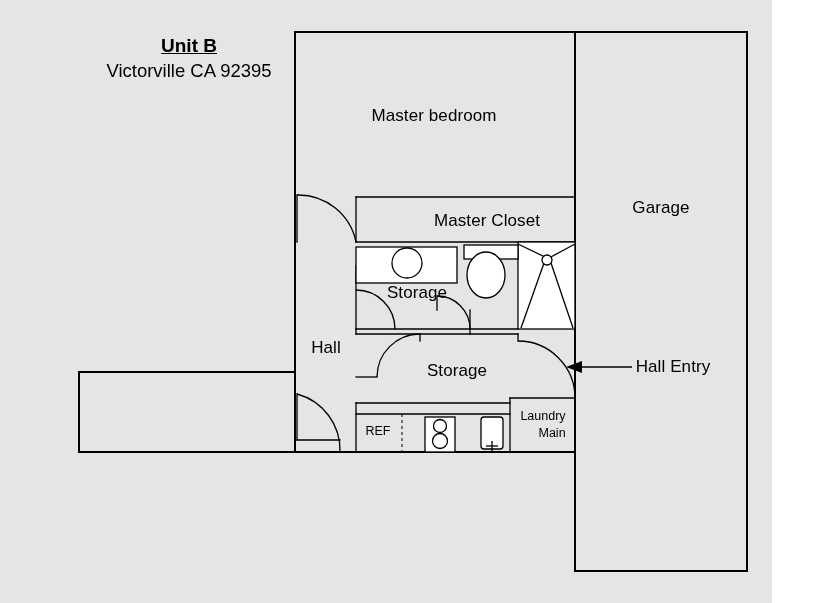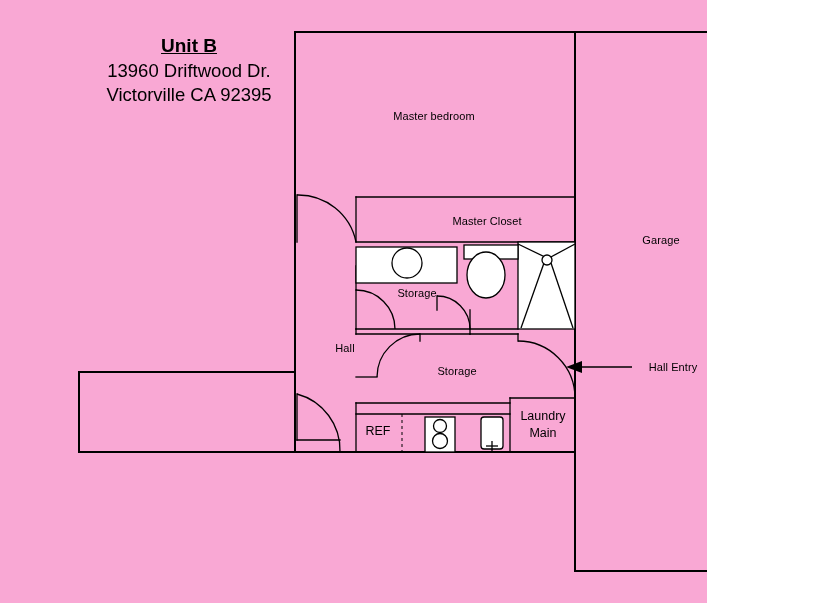--- a/index.html
+++ b/index.html
@@ -2,23 +2,23 @@
 <html><head>
 <meta charset="utf-8">
 <style>
   html, body {
     margin: 0;
     padding: 0;
     background: #ffffff;
   }
   #page {
     position: relative;
-    width: 707px;
+    width: 772px;
     height: 603px;
-    background: #f9a8d4;
+    background: #e5e5e5;
     font-family: "Liberation Sans", sans-serif;
     overflow: hidden;
   }
   #plan-svg {
     position: absolute;
     left: 0;
     top: 0;
     width: 820px;
     height: 603px;
   }
@@ -59,33 +59,33 @@
     stroke: #000000;
     stroke-width: 1.6;
     fill: none;
   }
   .arrow-head {
     fill: #000000;
     stroke: none;
   }
   .room-label {
     position: absolute;
-    font-size: 11px;
+    font-size: 17px;
     color: #000000;
     white-space: nowrap;
     transform: translate(-50%, -50%);
     letter-spacing: 0.1px;
   }
   .small-label {
     position: absolute;
     font-size: 12.5px;
     color: #000000;
     white-space: nowrap;
     transform: translate(-50%, -50%);
-    text-align: center;
+    text-align: right;
     line-height: 1.35;
   }
   #title-block {
     position: absolute;
     left: 86px;
     top: 33px;
     width: 206px;
     text-align: center;
   }
   #title-block .unit-name {
@@ -235,29 +235,28 @@
 
     <g>
       <path class="arrow-line" d="M 632 367 L 578 367"></path>
       <polygon class="arrow-head" points="566,367 582,361 582,373"></polygon>
     </g>
 
   </svg>
 
   <div id="title-block">
     <div class="unit-name">Unit B</div>
-    <div class="addr">13960 Driftwood Dr.</div>
     <div class="addr">Victorville CA 92395</div>
   </div>
 
   <div class="room-label" style="left:434px; top:116px;">Master bedroom</div>
   <div class="room-label" style="left:475px; top:221px;padding-left:24px;">Master Closet</div>
   <div class="room-label" style="left:417px; top:293px;">Storage</div>
-  <div class="room-label" style="left:345px; top:348px;">Hall</div>
+  <div class="room-label" style="left:326px; top:348px;">Hall</div>
   <div class="room-label" style="left:457px; top:371px;">Storage</div>
-  <div class="room-label" style="left:661px; top:208px;margin-top:32px;">Garage</div>
+  <div class="room-label" style="left:661px; top:208px;">Garage</div>
 
   <div class="small-label" style="left:378px; top:431px;">REF</div>
   <div class="small-label" style="left:543px; top:425px;"><span>Laundry</span><br><span>Main</span></div>
 
   <div class="room-label" style="left:673px; top:367px;">Hall Entry</div>
 
 </div>
 
 </body></html>

